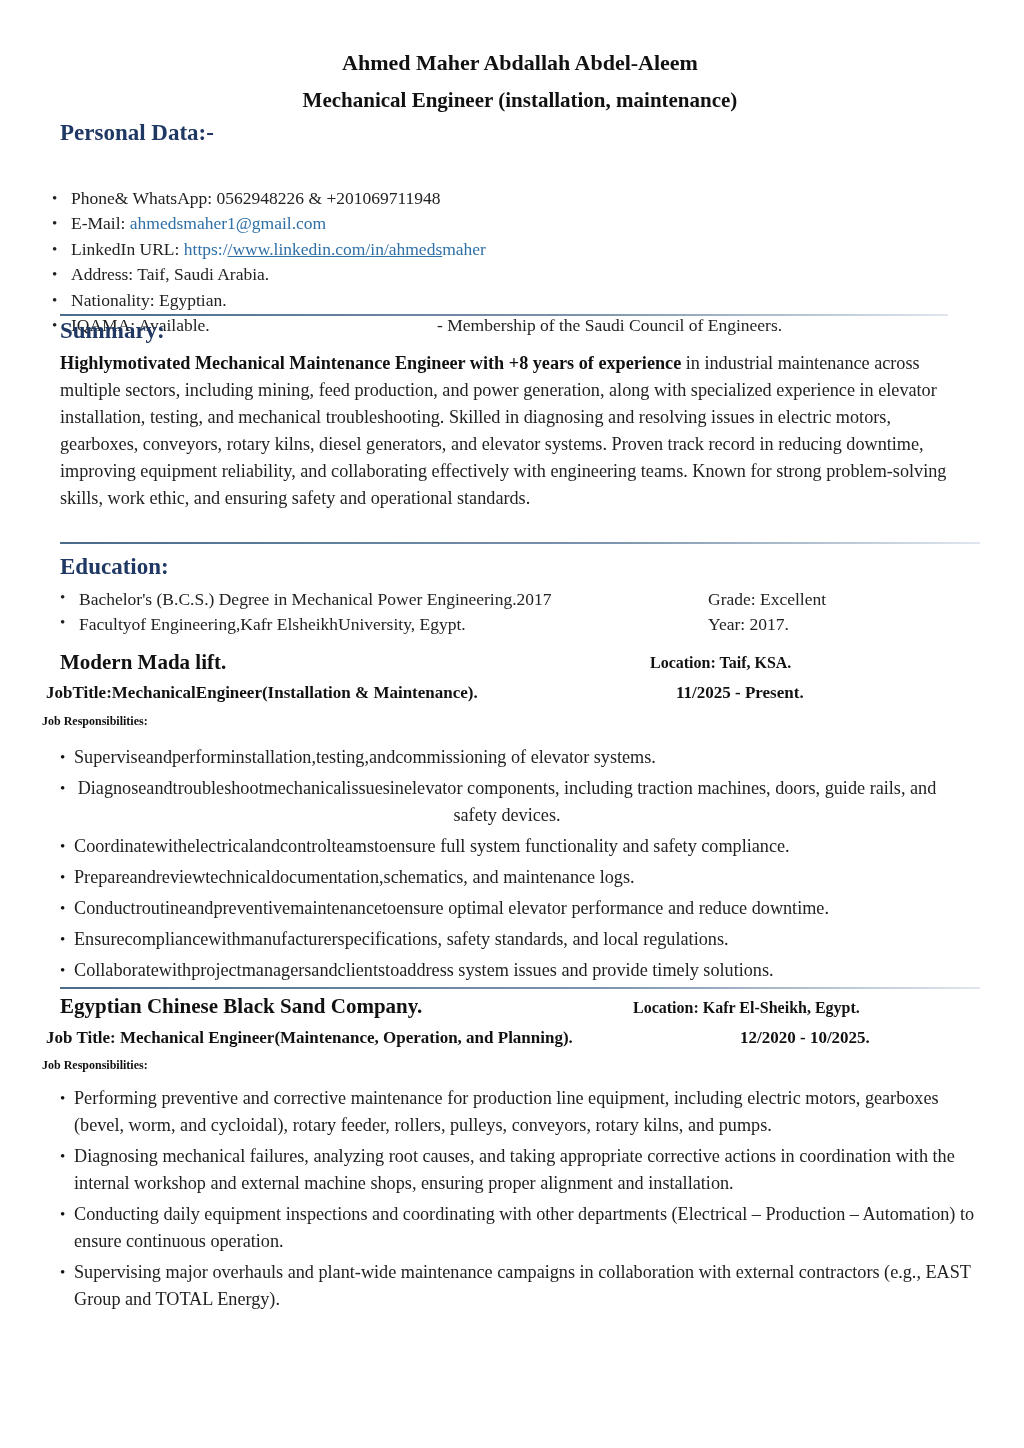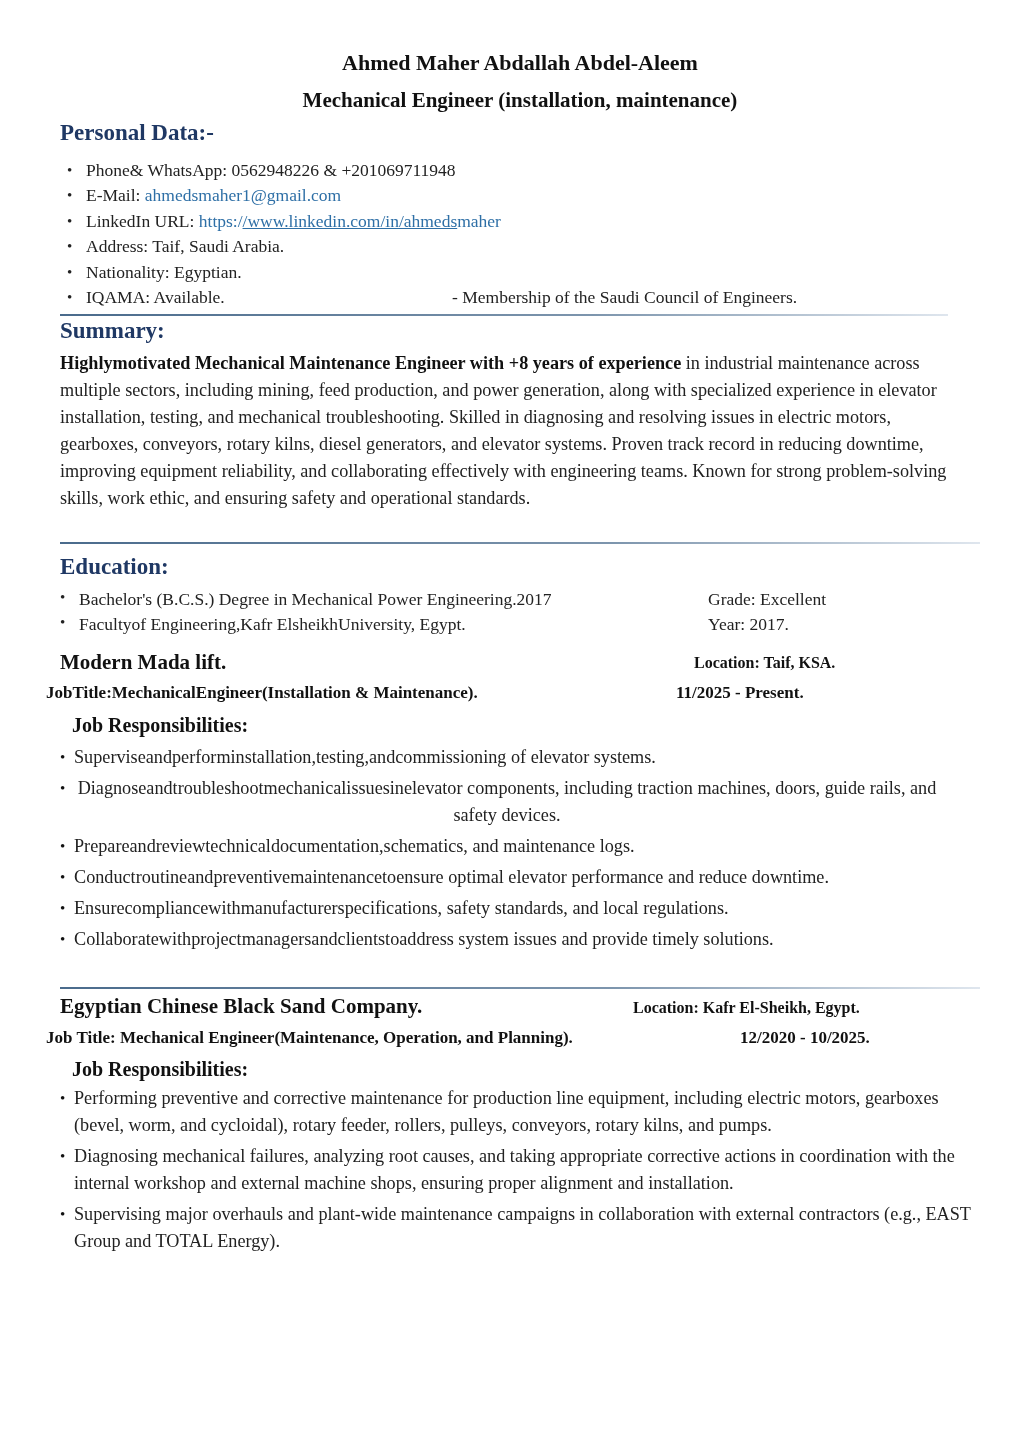--- a/index.html
+++ b/index.html
@@ -19,21 +19,21 @@
   }
   .role {
     position: absolute; top: 88px; left: 0; width: 1040px;
     text-align: center; font-weight: bold; font-size: 21px;
     color: #111;
   }
   .section-title {
     position: absolute; left: 60px; font-weight: bold; font-size: 23px;
     color: #1f3864;
   }
-  .bullet-list { position: absolute; left: 67px; list-style: none; }
+  .bullet-list { position: absolute; left: 52px; list-style: none; margin-top: 28px; }
   .bullet-list li {
     position: relative; font-size: 17.5px; line-height: 25.4px;
     padding-left: 19px; color: #222;
     white-space: nowrap;
   }
   .bullet-list li::before {
     content: "•"; position: absolute; left: 0; top: 0;
     font-size: 15px; color: #222;
   }
   .link { color: #2e6fa6; }
@@ -62,21 +62,21 @@
   .company-right {
     position: absolute; font-weight: bold; font-size: 16px; color: #111; white-space: nowrap;
   }
   .jobtitle {
     position: absolute; left: 46px; font-weight: bold; font-size: 17px; color: #111; white-space: nowrap;
   }
   .jobdate {
     position: absolute; font-weight: bold; font-size: 17px; color: #111; white-space: nowrap;
   }
   .resp-label {
-    position: absolute; left: 72px; font-weight: bold; font-size: 20px; color: #111;
+    position: absolute; left: 42px; font-weight: bold; font-size: 12px; color: #111;
   }
   .resp-list { position: absolute; left: 60px; list-style: none; width: 920px; }
   .resp-list li {
     position: relative; font-size: 18.2px; padding-left: 14px; color: #222;
   }
   .resp-list li::before {
     content: "•"; position: absolute; left: 0; top: 0; font-size: 15px; color: #111;
   }
   .resp1 li { line-height: 26.5px; margin-bottom: 4.6px; }
   .resp2 li { line-height: 27px; margin-bottom: 4px; }
@@ -119,38 +119,40 @@
   <div class="edu-row" style="top:589px;">
     <span class="edu-left">Bachelor's (B.C.S.) Degree in Mechanical Power Engineering.2017</span>
     <span class="edu-right">Grade: Excellent</span>
   </div>
   <div class="edu-row" style="top:614px;">
     <span class="edu-left">Facultyof Engineering,Kafr ElsheikhUniversity, Egypt.</span>
     <span class="edu-right">Year: 2017.</span>
   </div>
 
   <div class="company" style="top:650px;">Modern Mada lift.</div>
-  <div class="company-right" style="top:654px; left:694px;">Location: Taif, KSA.</div>
+  <div class="company-right" style="top:654px; left:650px;">Location: Taif, KSA.</div>
   <div class="jobtitle" style="top:683px;">JobTitle:MechanicalEngineer(Installation &amp; Maintenance).</div>
   <div class="jobdate" style="top:683px; left:676px;">11/2025 - Present.</div>
   <div class="resp-label" style="top:714px;">Job Responsibilities:</div>
   <ul class="resp-list resp1" style="top:744px;">
     <li>Superviseandperforminstallation,testing,andcommissioning of elevator systems.</li>
     <li style="width:880px;text-align:center;">Diagnoseandtroubleshootmechanicalissuesinelevator components, including traction machines, doors, guide rails, and safety devices.</li>
+    <li>Coordinatewithelectricalandcontrolteamstoensure full system functionality and safety compliance.</li>
     <li>Prepareandreviewtechnicaldocumentation,schematics, and maintenance logs.</li>
     <li>Conductroutineandpreventivemaintenancetoensure optimal elevator performance and reduce downtime.</li>
     <li>Ensurecompliancewithmanufacturerspecifications, safety standards, and local regulations.</li>
     <li>Collaboratewithprojectmanagersandclientstoaddress system issues and provide timely solutions.</li>
   </ul>
   <div class="divider" style="top:987px; width:920px;"></div>
 
   <div class="company" style="top:994px;">Egyptian Chinese Black Sand Company.</div>
   <div class="company-right" style="top:999px; left:633px;">Location: Kafr El-Sheikh, Egypt.</div>
   <div class="jobtitle" style="top:1028px;">Job Title: Mechanical Engineer(Maintenance, Operation, and Planning).</div>
   <div class="jobdate" style="top:1028px; left:740px;">12/2020 - 10/2025.</div>
   <div class="resp-label" style="top:1058px;">Job Responsibilities:</div>
   <ul class="resp-list resp2" style="top:1085px;">
     <li>Performing preventive and corrective maintenance for production line equipment, including electric motors, gearboxes (bevel, worm, and cycloidal), rotary feeder, rollers, pulleys, conveyors, rotary kilns, and pumps.</li>
     <li>Diagnosing mechanical failures, analyzing root causes, and taking appropriate corrective actions in coordination with the internal workshop and external machine shops, ensuring proper alignment and installation.</li>
+    <li>Conducting daily equipment inspections and coordinating with other departments (Electrical – Production – Automation) to ensure continuous operation.</li>
     <li>Supervising major overhauls and plant-wide maintenance campaigns in collaboration with external contractors (e.g., EAST Group and TOTAL Energy).</li>
   </ul>
 
 </div>
 
 </body></html>

